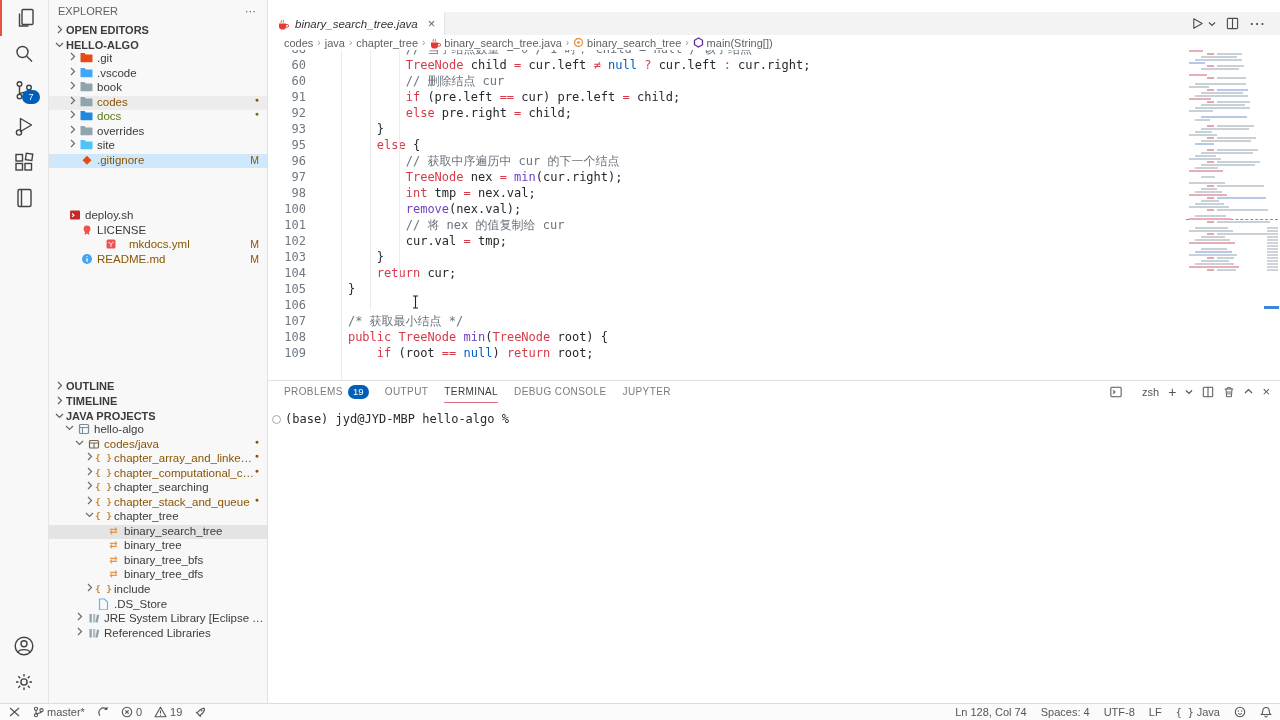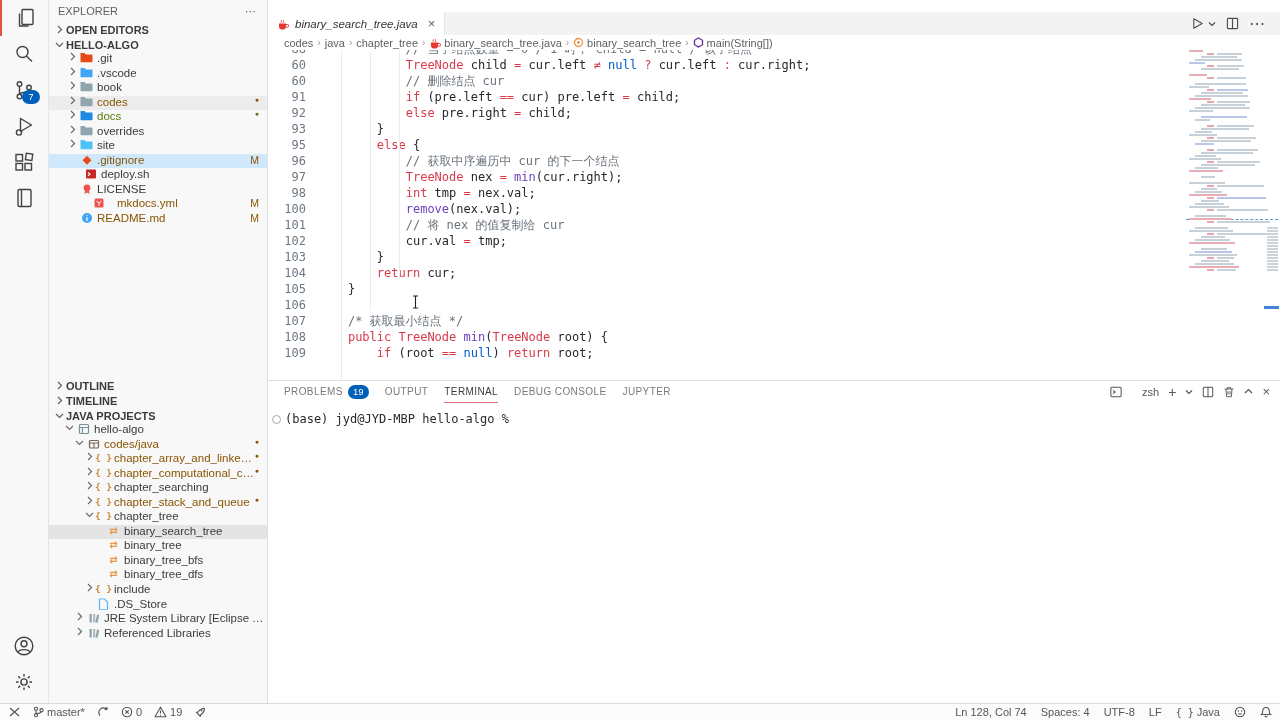--- a/index.html
+++ b/index.html
@@ -268,41 +268,41 @@
       <div class="trow sel-blue" style="padding-left: 18px;">
         <span class="chev"></span>
         <span class="ticon">
           <svg width="12" height="12" viewBox="0 0 12 12">
             <rect x="3" y="3" width="6.4" height="6.4" fill="#e64a19" transform="rotate(45 6 6)"></rect>
           </svg>
         </span>
         <span class="tlabel c-mod">.gitignore</span>
         <span class="tbadge c-mod" style="font-size: 10.5px;">M</span>
       </div>
-      <div class="trow" style="padding-left: 22px;">
+      <div class="trow" style="padding-left: 6px; margin-top: 41px;">
         <span class="chev"></span>
         <span class="ticon">
           <svg width="12" height="12" viewBox="0 0 12 12">
             <rect x="1" y="1.5" width="10" height="9" rx="1" fill="#c62828"></rect>
             <path d="M3 4.5l2 1.7-2 1.7" stroke="#fff" fill="none" stroke-width="1.1"></path>
           </svg>
         </span>
         <span class="tlabel">deploy.sh</span>
       </div>
       <div class="trow" style="padding-left: 18px;">
         <span class="chev"></span>
         <span class="ticon">
           <svg width="12" height="12" viewBox="0 0 12 12">
             <circle cx="6" cy="5" r="3.4" fill="#ef5350"></circle>
             <path d="M4.2 7.5L3.4 11l2.6-1.4L8.6 11l-.8-3.5" fill="#ef5350"></path>
           </svg>
         </span>
         <span class="tlabel">LICENSE</span>
       </div>
-      <div class="trow" style="padding-left: 22px; gap: 8px;">
+      <div class="trow" style="padding-left: 34px; gap: 8px;">
         <span class="chev"></span>
         <span class="ticon">
           <svg width="12" height="12" viewBox="0 0 12 12">
             <rect x="1.5" y="1.5" width="9" height="9" rx="1.5" fill="#ef5350"></rect>
             <path d="M3.5 3.8L6 6.3l2.5-2.5M6 6.3v2.5" stroke="#fff" fill="none" stroke-width="1"></path>
           </svg>
         </span>
         <span class="tlabel c-mod">mkdocs.yml</span>
         <span class="tbadge c-mod" style="font-size: 10.5px;">M</span>
       </div>

